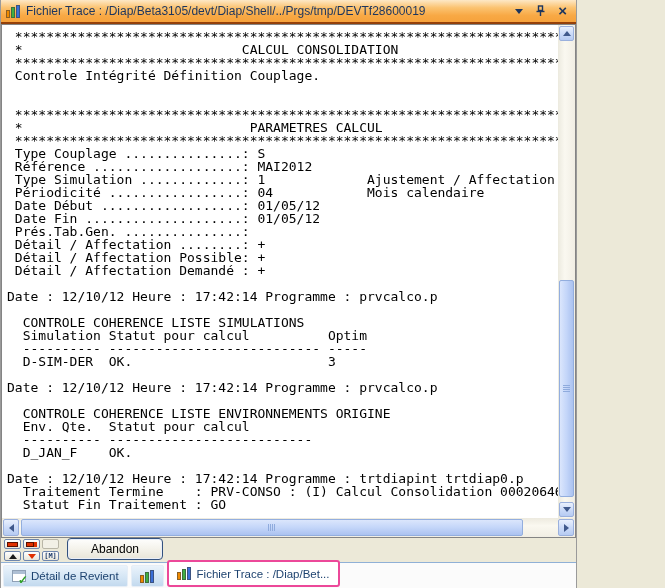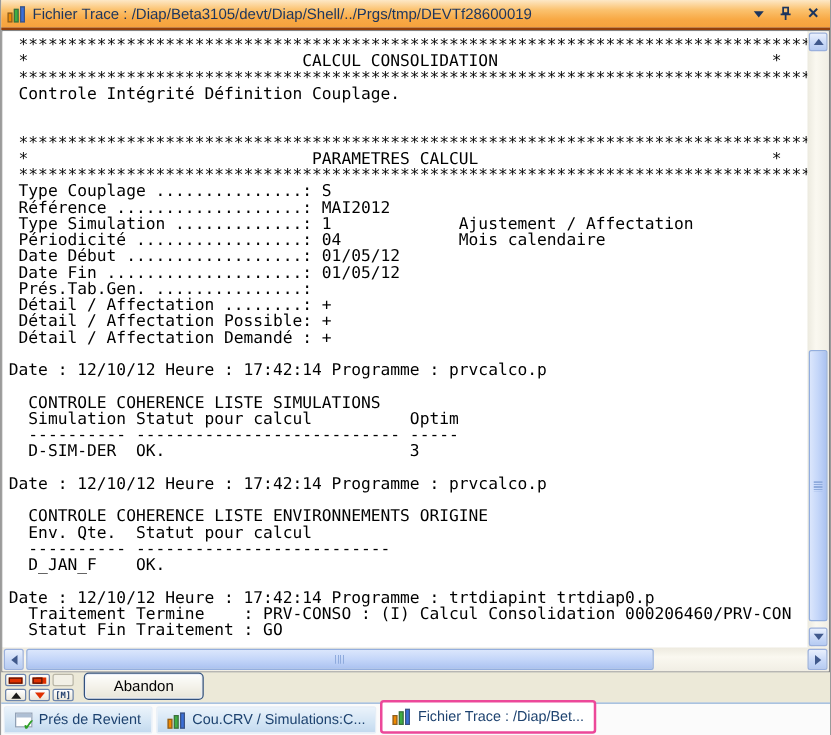--- a/index.html
+++ b/index.html
@@ -1,17 +1,17 @@
 <!DOCTYPE html>
 <html><head>
 <meta charset="utf-8">
 <style>
   html,body{margin:0;padding:0;}
   body{width:665px;height:588px;font-family:"Liberation Sans",sans-serif;background:#ece9d8;overflow:hidden;}
-  #window{position:relative;width:665px;height:588px;box-sizing:border-box;border-left:1px solid #9a9a9a;border-right:1px solid #9a9a9a;background:#ece9d8;}
+  #window{position:relative;width:577px;height:588px;box-sizing:border-box;border-left:1px solid #9a9a9a;border-right:1px solid #9a9a9a;background:#ece9d8;}
 
   
   .titlebar{position:absolute;top:0;left:0;right:0;height:22px;
     background:linear-gradient(to bottom,#fde8c6 0%,#fbc371 35%,#f8a945 70%,#f6a23c 100%);
     border-bottom:2px solid #94400a;display:flex;align-items:center;padding:0 5px;box-sizing:content-box;}
   .title-text{color:#1c355e;font-size:12px;margin-left:5px;flex:1;white-space:nowrap;overflow:hidden;}
   .tb-icons{display:flex;align-items:center;gap:12px;margin-right:4px;}
   .menu-arrow{width:0;height:0;border-left:4px solid transparent;border-right:4px solid transparent;border-top:5px solid #1c355e;}
   .close-x{color:#1c355e;font-size:15px;font-weight:bold;line-height:12px;}
 
@@ -189,29 +189,28 @@
     </div>
     <button class="abandon">Abandon</button>
   </div>
 
   <div class="tabbar">
     <div class="tabs">
       <div class="tab">
         <span class="report-icon">
             <span class="chk">✓</span>
           </span>
-        <span>Prés de Revient</span>
+        <span>Détail de Revient</span>
       </div>
       <div class="tab">
         <span class="bars">
             <i class="b1"></i>
             <i class="b2"></i>
             <i class="b3"></i>
           </span>
-        <span>Cou.CRV / Simulations:C...</span>
       </div>
       <div class="tab active">
         <span class="bars">
             <i class="b1"></i>
             <i class="b2"></i>
             <i class="b3"></i>
           </span>
         <span>Fichier Trace : /Diap/Bet...</span>
       </div>
     </div>

